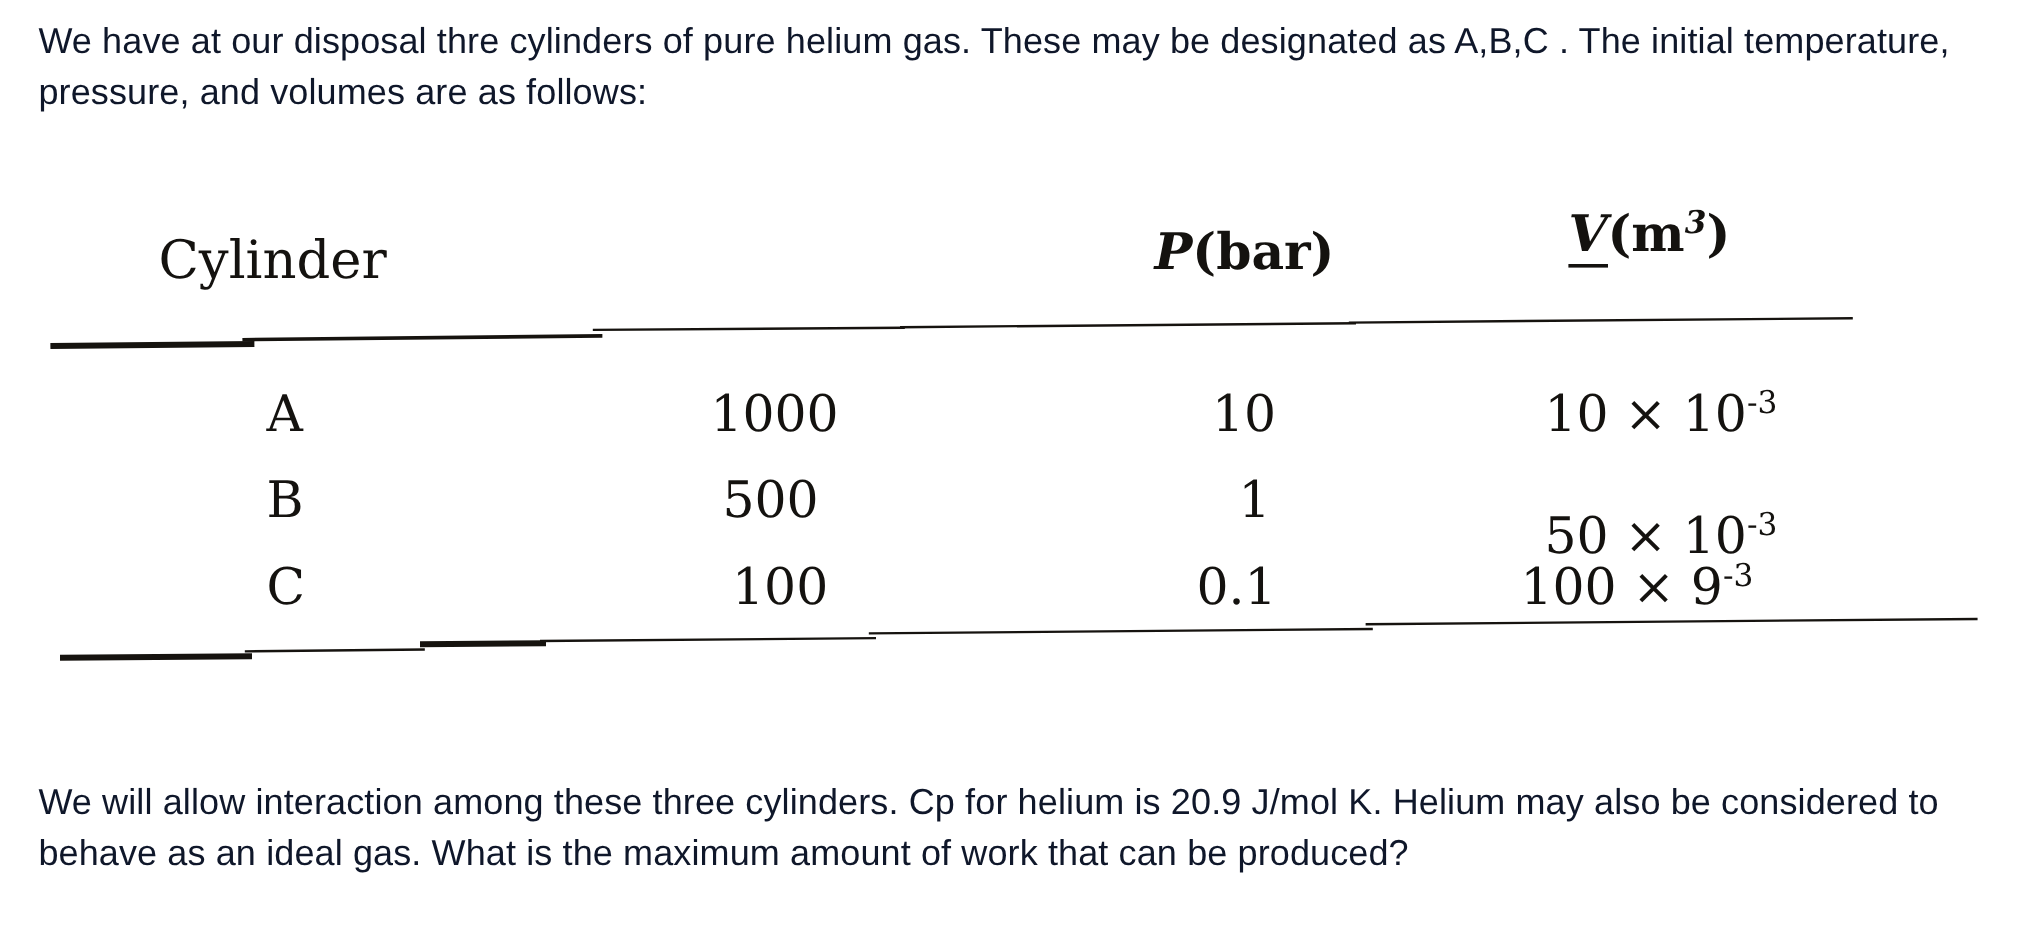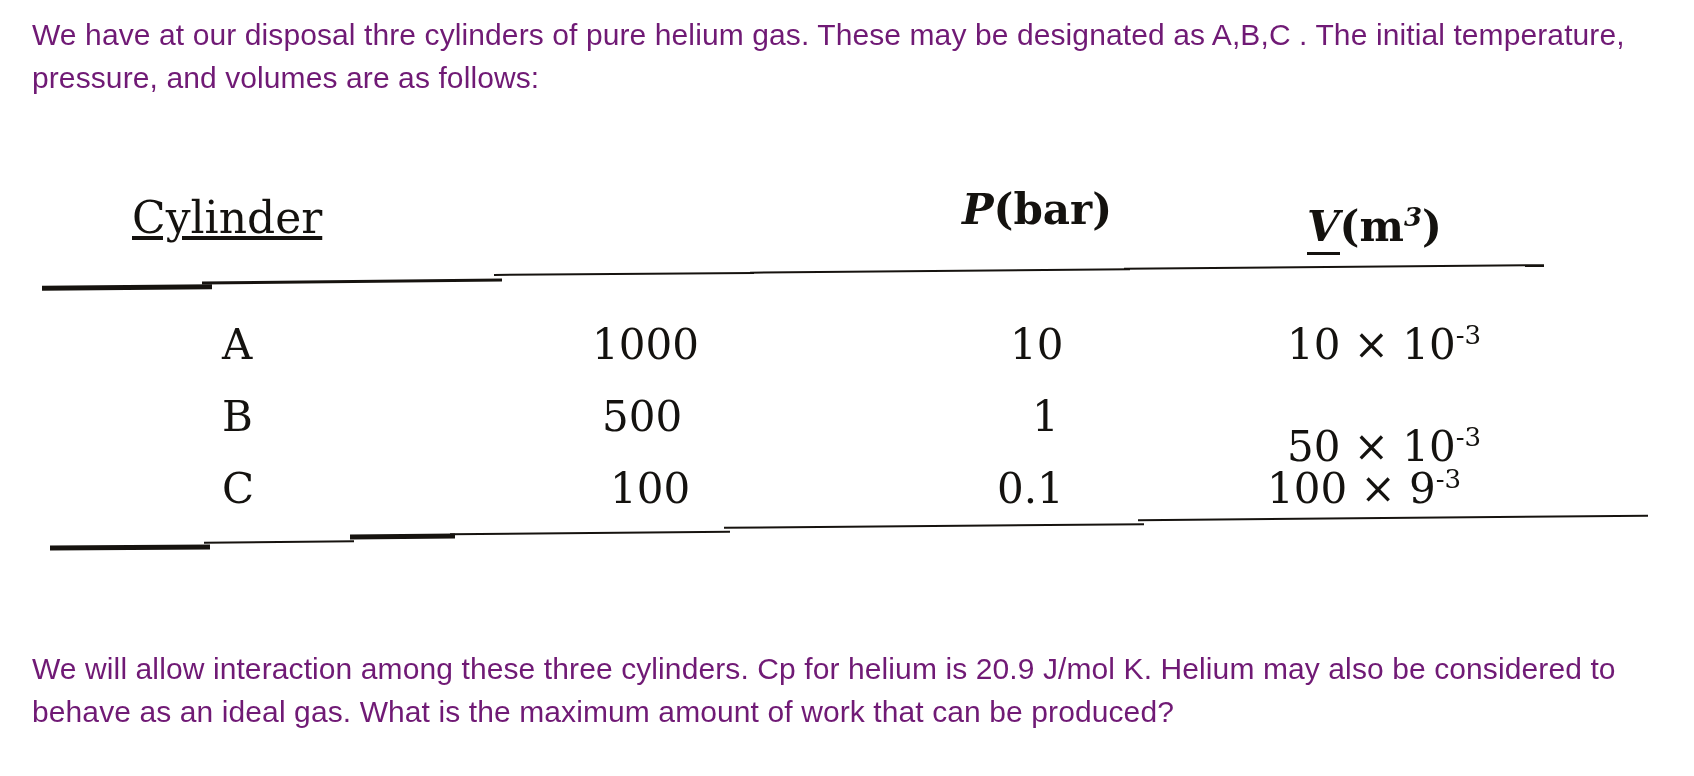--- a/index.html
+++ b/index.html
@@ -17,21 +17,21 @@
   .page {
     position: relative;
     width: 1694px;
     height: 776px;
     box-sizing: border-box;
     padding: 14px 30px 0 32px;
   }
   .prose {
     font-size: 30px;
     line-height: 1.42;
-    color: #701a75;
+    color: #0f172a;
     letter-spacing: 0.1px;
     max-width: 1640px;
   }
   .intro {
     margin: 0;
   }
   .outro {
     position: absolute;
     left: 32px;
     top: 648px;
@@ -54,42 +54,40 @@
   .hdr {
     position: absolute;
     font-weight: 700;
     white-space: nowrap;
   }
   .hdr-cylinder {
     left: 100px;
     top: 32px;
     font-size: 44px;
     font-weight: 400;
-    text-decoration: underline;
   }
   .hdr-t {
     left: 545px;
     top: 28px;
     font-size: 42px;
     font-style: italic;
   }
   .hdr-t .unit { font-style: normal; }
   .hdr-p {
     left: 930px;
     top: 25px;
     font-size: 42px;
     font-style: italic;
   }
   .hdr-p .unit { font-style: normal; }
   .hdr-v {
     left: 1275px;
     top: 10px;
     font-size: 42px;
     font-style: italic;
-    margin-top: 32px;
   }
   .hdr-v .vsym {
     border-bottom: 3px solid #14120f;
     padding-bottom: 1px;
   }
   .hdr-v .unit { font-style: normal; }
   sup.exp {
     font-size: 0.62em;
     vertical-align: super;
   }

